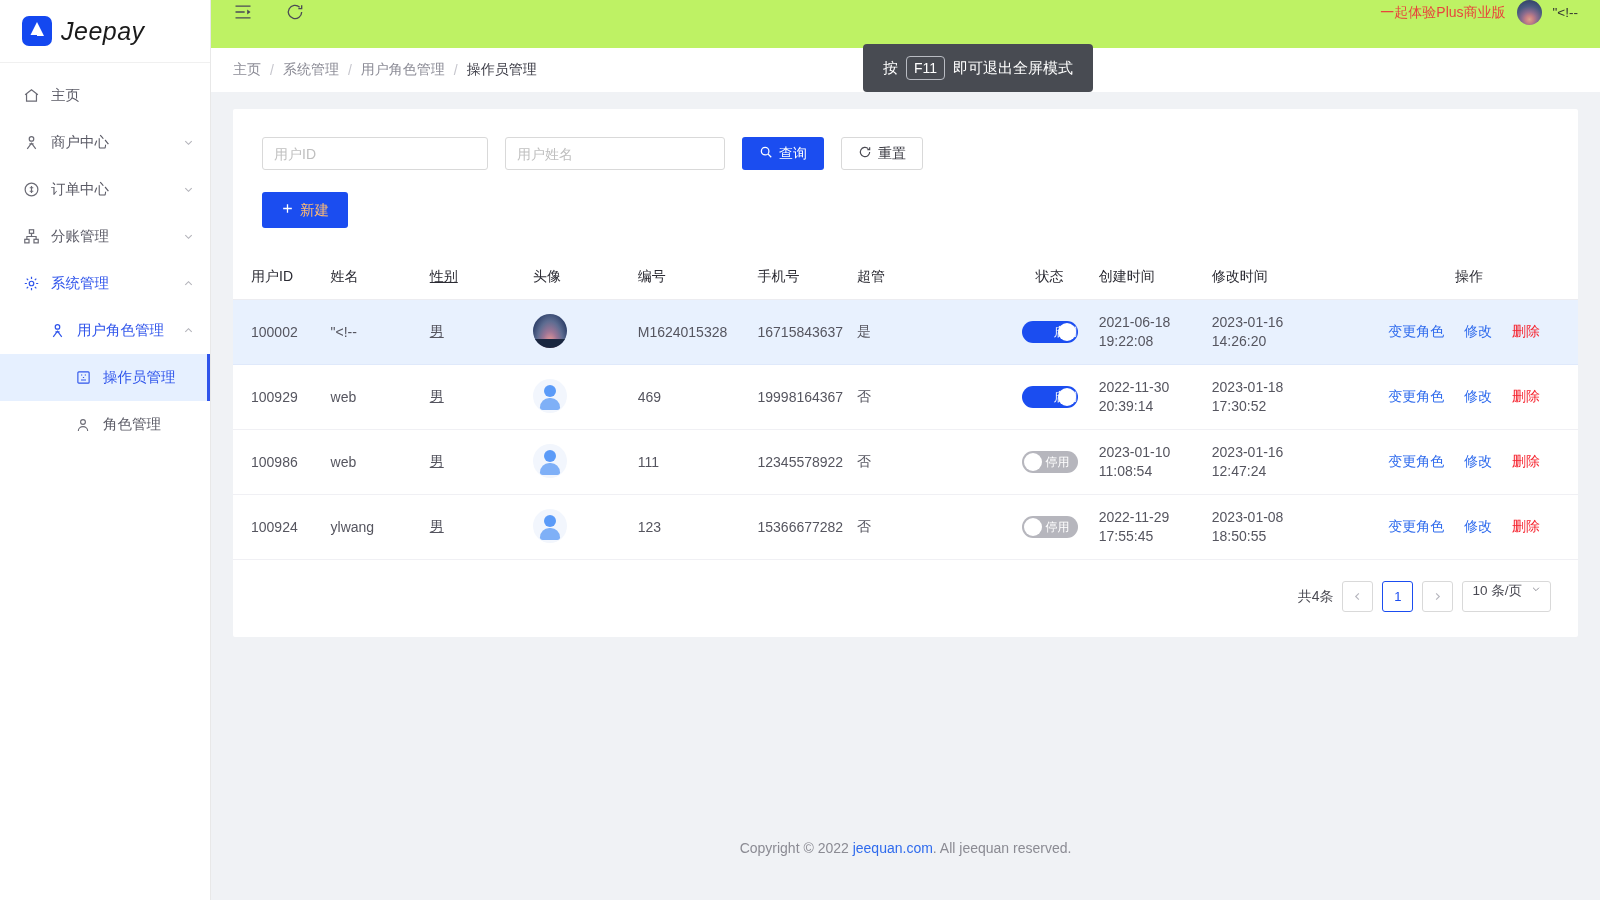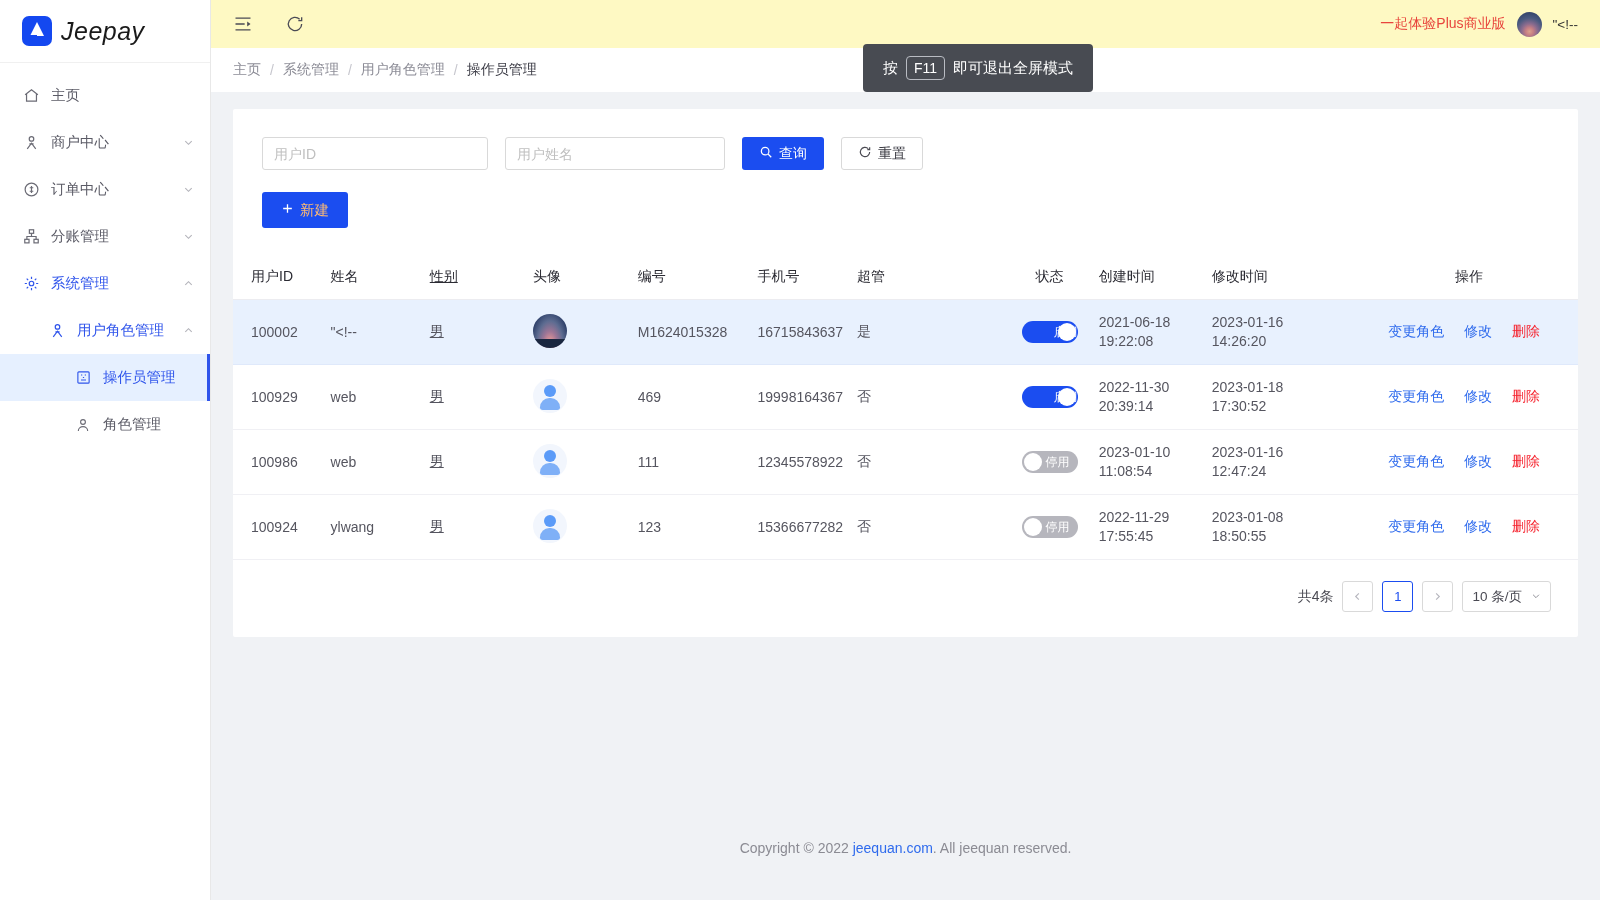--- a/index.html
+++ b/index.html
@@ -80,22 +80,22 @@
     content: ""; position: absolute; right: 0; top: 0;
     width: 3px; height: 100%; background: #2f54eb;
   }
   .menu-item.active .mi-icon svg { stroke: #2f54eb; }
 
   
   .main { flex: 1; height: 900px; display: flex; flex-direction: column;
           background: #f0f2f5; position: relative; }
 
   .topbar {
-    height: 48px; background: #fef9c3;
-    display: flex; align-items: center;
+    height: 48px; background: #bef264;
+    display: flex; align-items: flex-start;
     padding: 0 22px 0 20px;
     position: relative;
   }
   .topbar-left { display: flex; align-items: center; gap: 28px; }
   .tb-btn {
     width: 24px; height: 24px; cursor: pointer;
     display: flex; align-items: center; justify-content: center;
     color: #4b4b55;
   }
   .topbar-right {
@@ -247,21 +247,21 @@
     font-size: 14px; color: #4a4a53;
   }
   .pg-box {
     width: 31px; height: 31px; border: 1px solid #d9d9d9; border-radius: 3px;
     display: flex; align-items: center; justify-content: center;
     background: #fff; color: #9a9aa2; cursor: pointer; font-size: 13px;
   }
   .pg-box.current { border-color: #1b4df0; color: #1b4df0; }
   .pg-size {
     height: 31px; border: 1px solid #d9d9d9; border-radius: 3px;
-    display: flex; align-items: center; gap: 9px;
+    display: flex; align-items: flex-start; gap: 9px;
     padding: 0 9px; background: #fff; color: #4a4a53; cursor: pointer;
     font-size: 13.5px;
   }
 
   .footer {
     text-align: center; font-size: 14px; color: #8b8b93;
     padding-bottom: 44px; margin-top: auto;
   }
   .footer a { color: #2f6bed; text-decoration: none; }
 </style>

